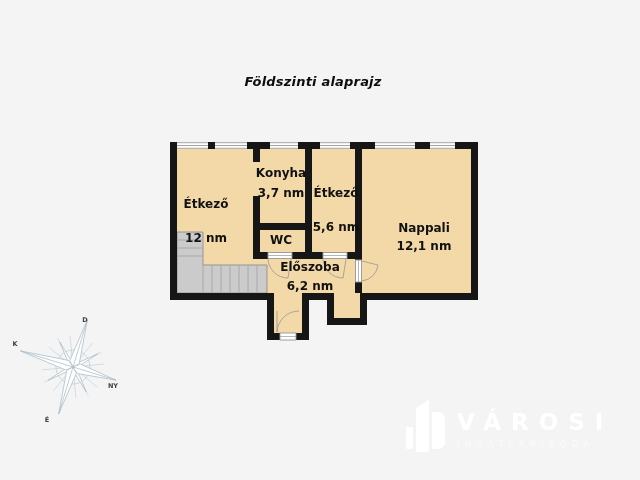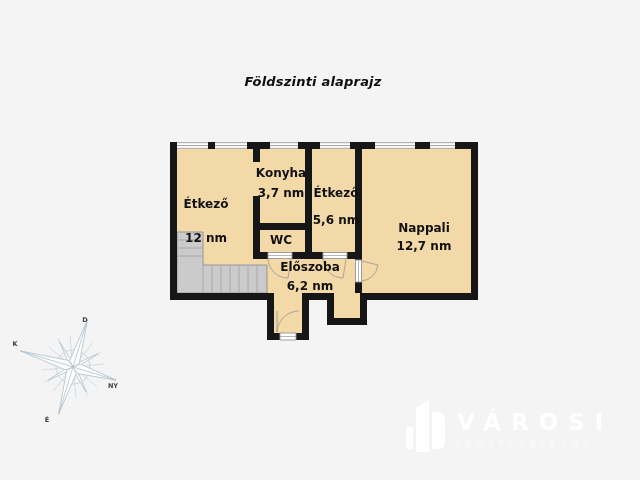--- a/index.html
+++ b/index.html
@@ -15,21 +15,21 @@
     font-style:italic;
   }
   svg{position:absolute;left:0;top:0;}
   .room-label{
     position:absolute;width:110px;text-align:center;color:#111;
     font-weight:bold;font-size:12px;line-height:14px;pointer-events:none;
   }
   .room-label .area{display:block;}
   .lbl-etkezo{left:151px;top:197px;}  .lbl-etkezo .area{margin-top:20px;}
   .lbl-konyha{left:226px;top:166px;}  .lbl-konyha .area{margin-top:6px;}
-  .lbl-furdo{left:281px;top:186px;}   .lbl-furdo .area{margin-top:13px;}
+  .lbl-furdo{left:281px;top:186px;}   .lbl-furdo .area{margin-top:20px;}
   .lbl-nappali{left:369px;top:194px;margin-top:27px;} .lbl-nappali .area{margin-top:4px;}
   .lbl-wc{left:226px;top:233px;}
   .lbl-eloszoba{left:255px;top:260px;}.lbl-eloszoba .area{margin-top:5px;}
   .compass{left:8px;top:310px;width:115px;height:115px;}
   .compass text{font-size:6.5px;font-weight:bold;fill:#3f3f3f;text-anchor:middle;}
   .logo{
     position:absolute;left:402px;top:400px;display:flex;align-items:flex-start;
     color:#ffffff;
   }
   .logo-icon{position:static;margin-right:9px;}
@@ -151,21 +151,21 @@
   <div class="room-label lbl-konyha">
     <span>Konyha</span>
     <span class="area">3,7 nm</span>
   </div>
   <div class="room-label lbl-furdo">
     <span>Étkező</span>
     <span class="area">5,6 nm</span>
   </div>
   <div class="room-label lbl-nappali">
     <span>Nappali</span>
-    <span class="area">12,7 nm</span>
+    <span class="area">12,1 nm</span>
   </div>
   <div class="room-label lbl-wc">
     <span>WC</span>
   </div>
   <div class="room-label lbl-eloszoba">
     <span>Előszoba</span>
     <span class="area">6,2 nm</span>
   </div>
 
   <svg class="compass" width="115" height="115" viewBox="0 0 115 115">

